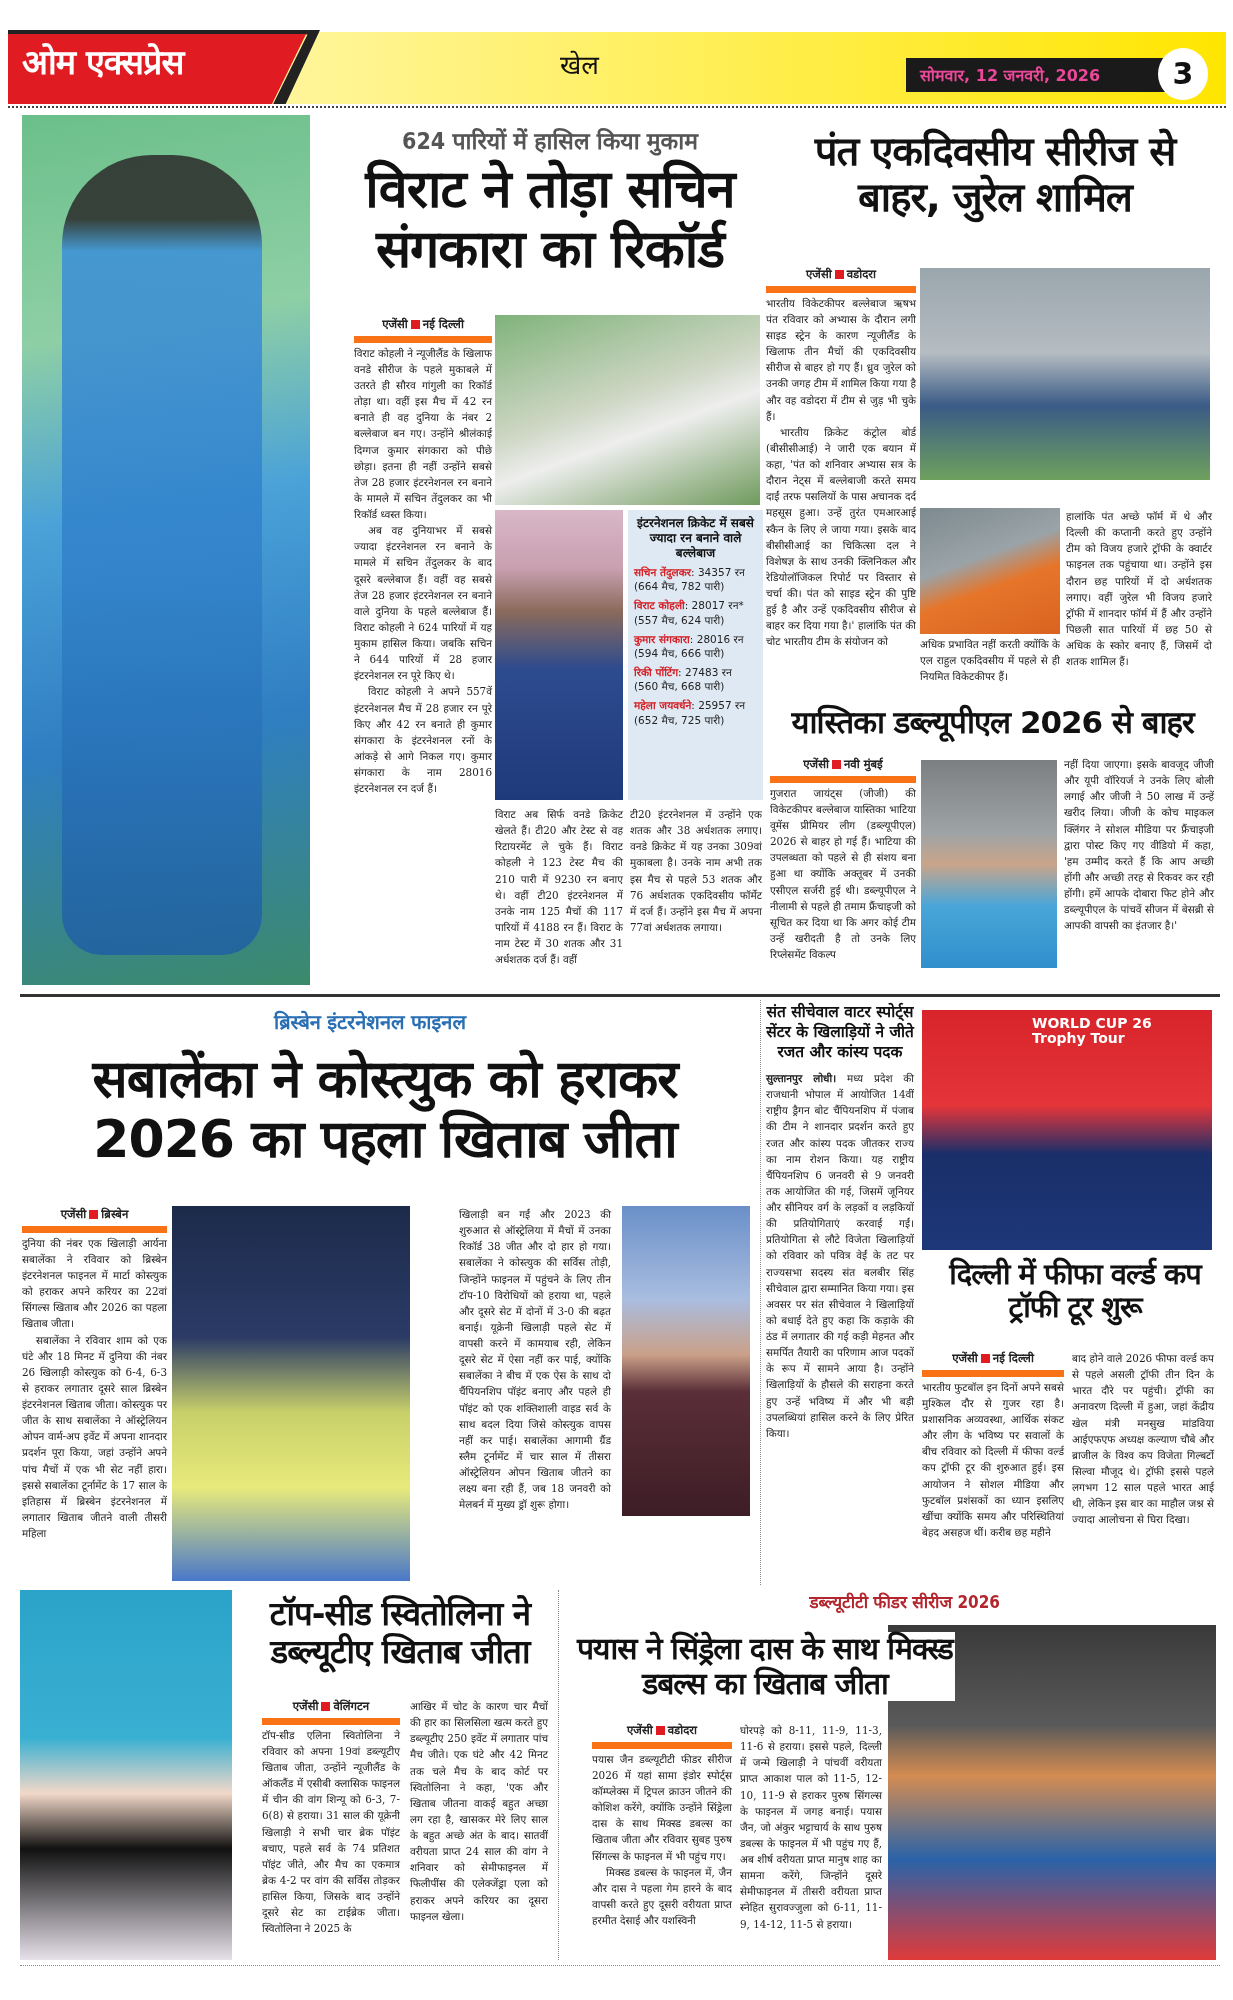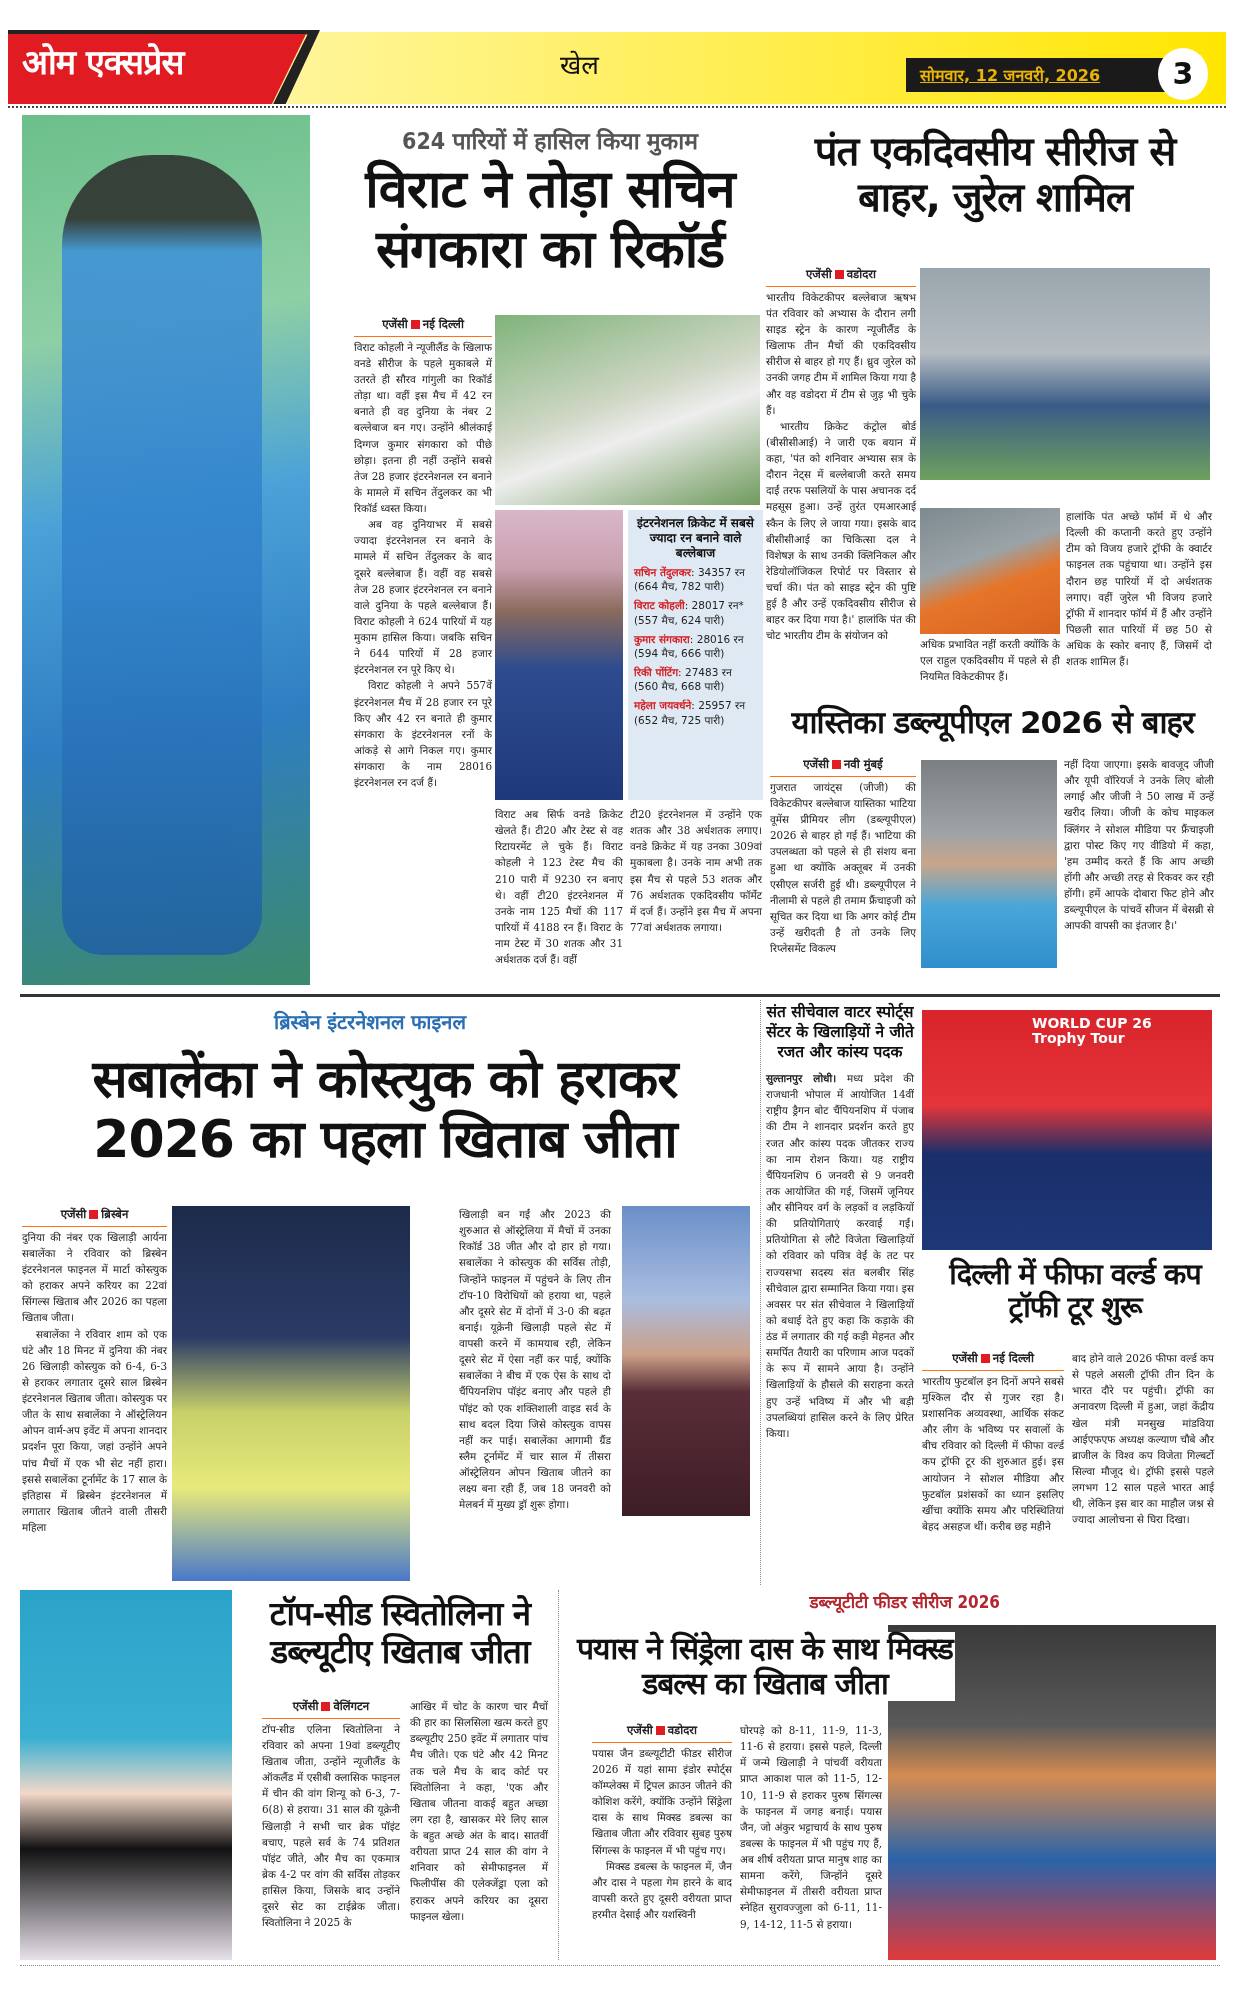--- a/index.html
+++ b/index.html
@@ -5,21 +5,21 @@
   * { box-sizing: border-box; margin: 0; padding: 0; }
   body { width: 1233px; height: 2000px; background: #ffffff; font-family: "DejaVu Sans", sans-serif; color: #1a1a1a; position: relative; overflow: hidden; }
   .abs { position: absolute; }
 
   
   .masthead { left: 8px; top: 32px; width: 1218px; height: 72px; background: linear-gradient(90deg, #fff9c4 0%, #fff27a 40%, #ffe600 100%); }
   .brand { left: 8px; top: 30px; width: 300px; height: 74px; background: #e01b22; clip-path: polygon(0 0, 100% 0, 88% 100%, 0 100%); border-top: 4px solid #222; }
   .brand-shadow { left: 8px; top: 30px; width: 312px; height: 74px; background: #222; clip-path: polygon(0 0, 100% 0, 89% 100%, 85% 100%, 96% 6%, 0 6%); }
   .brand-text { left: 22px; top: 38px; font-family: "DejaVu Sans", sans-serif; font-weight: bold; font-size: 34px; color: #fff; letter-spacing: -1px; }
   .section-title { left: 560px; top: 46px; font-size: 26px; color: #111; font-family: "DejaVu Serif", serif; }
-  .date-box { left: 906px; top: 58px; width: 260px; height: 34px; background: #1a1a1a; color: #eab308; font-size: 16px; font-weight: bold; padding: 6px 0 0 14px; text-decoration: underline; }
+  .date-box { left: 906px; top: 58px; width: 260px; height: 34px; background: #1a1a1a; color: #ec4899; font-size: 16px; font-weight: bold; padding: 6px 0 0 14px; }
   .page-num { left: 1158px; top: 48px; width: 50px; height: 52px; border-radius: 50%; background: #fff; font-size: 30px; font-weight: bold; text-align: center; line-height: 52px; color: #111; }
   .dots-line { left: 8px; top: 106px; width: 1218px; border-top: 2px dotted #444; }
 
   
   .photo { overflow: hidden; }
   .ph-virat { left: 22px; top: 115px; width: 288px; height: 870px; background: linear-gradient(170deg, #6bbf8a 0%, #8ecfa5 25%, #4aa2d8 45%, #2f7ec2 70%, #3c8a6b 100%); }
   .ph-virat .fig { position:absolute; left: 40px; top: 40px; width: 200px; height: 800px; background: linear-gradient(180deg, #2a2a2a 0%, #2a2a2a 8%, #3b8fd9 12%, #2f7fc7 55%, #1f5fa3 100%); border-radius: 90px 90px 40px 40px; opacity: .85; }
   .ph-sachin { left: 495px; top: 315px; width: 265px; height: 190px; background: linear-gradient(160deg, #7fb37a 0%, #cfd7c5 45%, #eeeeee 60%, #6f9a5c 100%); }
   .ph-sanga { left: 495px; top: 510px; width: 128px; height: 290px; background: linear-gradient(180deg, #d8b7c7 0%, #c9a0b0 20%, #8a6a5c 35%, #2d4b8f 55%, #1f3a7a 100%); }
   .ph-pant1 { left: 920px; top: 268px; width: 290px; height: 212px; background: linear-gradient(180deg, #9aa6ad 0%, #b5bcc2 40%, #3a5b86 65%, #6ea15e 100%); }
@@ -41,21 +41,21 @@
   .h-yastika { left: 765px; top: 705px; width: 455px; font-size: 31px; }
   .h-saba-k { left: 150px; top: 1008px; width: 440px; font-size: 20px; color: #2a6fb3; }
   .h-saba { left: 20px; top: 1050px; width: 730px; font-size: 52px; }
   .h-sant { left: 765px; top: 1002px; width: 150px; font-size: 15.5px; line-height: 1.3; letter-spacing: 0; }
   .h-fifa { left: 930px; top: 1258px; width: 290px; font-size: 29px; }
   .h-svit { left: 240px; top: 1595px; width: 320px; font-size: 33px; background:#fff; }
   .h-payas-k { left: 780px; top: 1590px; width: 220px; font-size: 17px; color: #b3262e; text-align: right; }
   .h-payas { left: 575px; top: 1632px; width: 380px; font-size: 30px; background:#fff; }
 
   
-  .dateline { font-size: 11.5px; font-weight: bold; text-align: center; border-bottom: 1px solid #f97316; padding-bottom: 2px; margin-bottom: 2px; color: #222; }
+  .dateline { font-size: 11.5px; font-weight: bold; text-align: center; border-bottom: 7px solid #f97316; padding-bottom: 2px; margin-bottom: 2px; color: #222; }
   .dateline .sq { display: inline-block; width: 9px; height: 9px; background: #e01b22; margin: 0 3px; vertical-align: -1px; }
 
   
   .col { font-family: "DejaVu Serif", serif; font-size: 10.4px; line-height: 1.55; text-align: justify; color: #222; }
   .col p { text-indent: 0; }
   .col p + p { text-indent: 14px; }
   .lead-bold { font-weight: bold; margin-top: 37px; }
 
   
   .statbox { left: 628px; top: 510px; width: 135px; height: 290px; background: #dfe9f3; padding: 6px 6px; }

